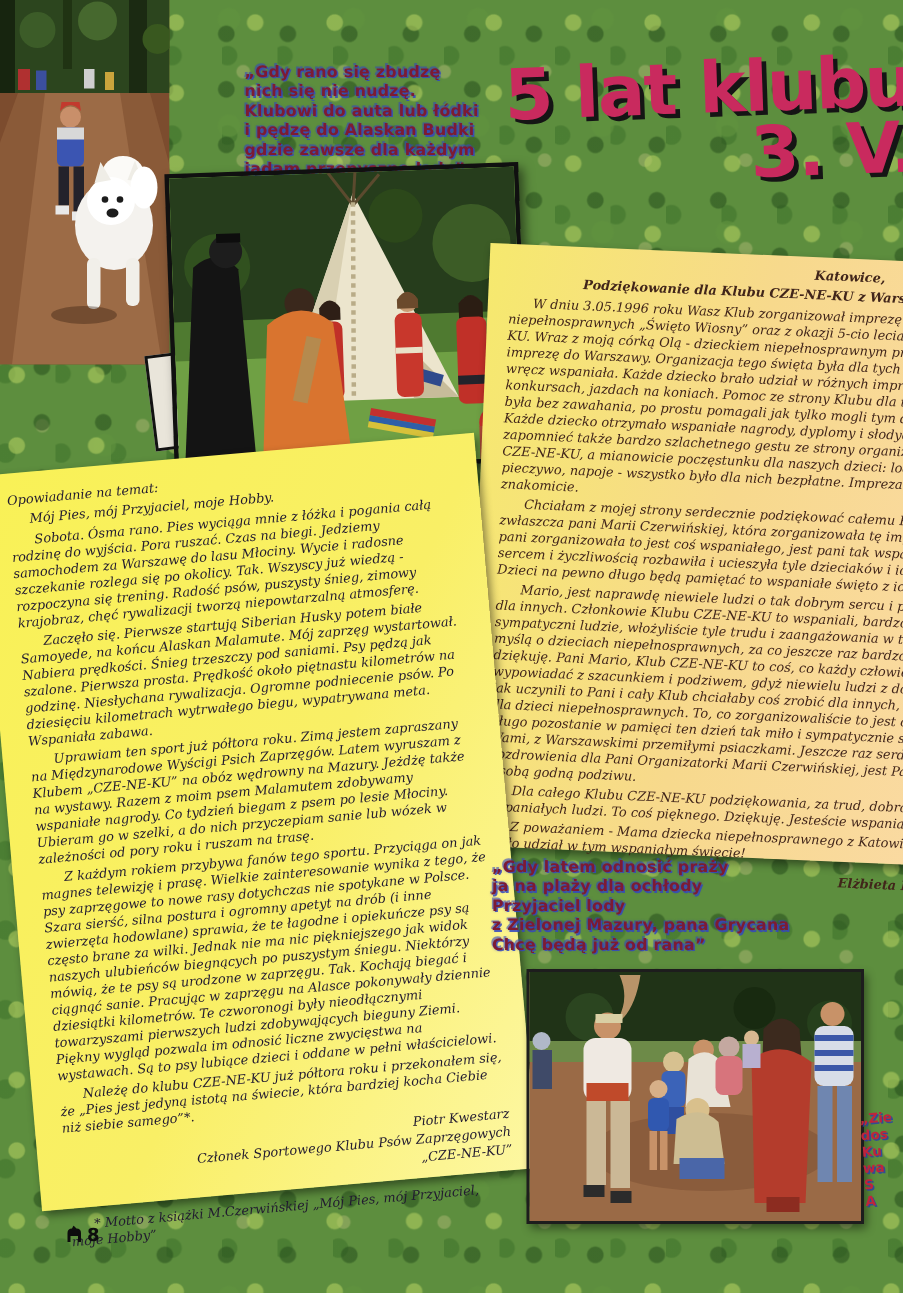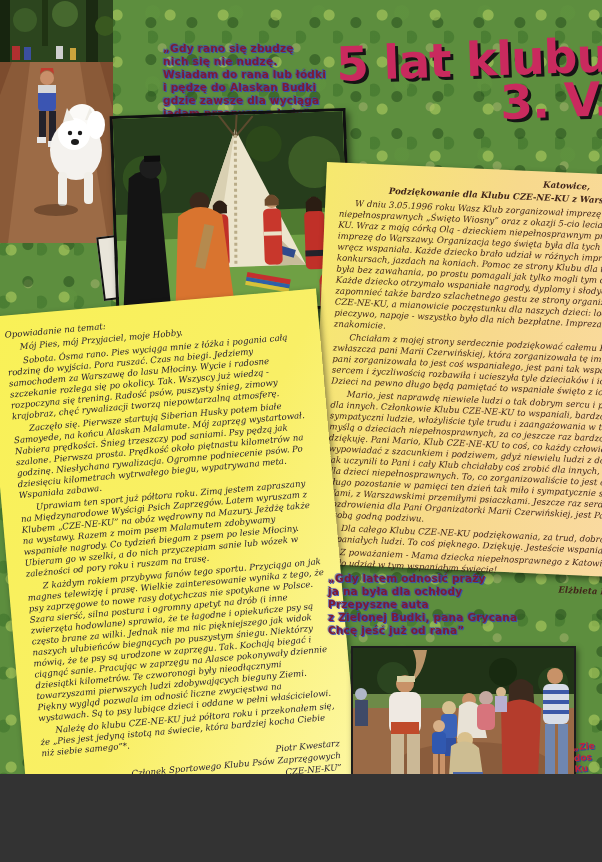--- a/index.html
+++ b/index.html
@@ -1,16 +1,16 @@
 <!DOCTYPE html>
 <html><head>
 <meta charset="utf-8">
 <style>
   html,body{margin:0;padding:0;background:#333;}
-  #page{position:relative;width:602px;height:774px;overflow:hidden;
+  #page{position:relative;width:602px;height:862px;overflow:hidden;
     font-family:"DejaVu Sans",sans-serif;
     background-color:#5d8e3e;
     background-image:
       radial-gradient(circle at 21% 32%, rgba(176,205,95,.60) 0 5px, transparent 6px),
       radial-gradient(circle at 68% 61%, rgba(38,78,28,.55) 0 5px, transparent 6px),
       radial-gradient(circle at 42% 81%, rgba(222,209,148,.30) 0 4px, transparent 5px),
       radial-gradient(circle at 84% 18%, rgba(96,146,62,.65) 0 7px, transparent 8px),
       radial-gradient(circle at 10% 70%, rgba(58,110,40,.5) 0 6px, transparent 7px);
     background-size:53px 47px,41px 37px,67px 59px,83px 71px,37px 53px;}
   .abs{position:absolute;}
@@ -97,23 +97,23 @@
     <ellipse cx="75" cy="142" rx="4" ry="3" fill="#1c1c1c"></ellipse>
     <rect x="58" y="172" width="9" height="34" rx="4" fill="#f1efe9"></rect>
     <rect x="84" y="172" width="9" height="32" rx="4" fill="#f1efe9"></rect>
     <ellipse cx="96" cy="125" rx="9" ry="14" fill="#ffffff"></ellipse>
     <ellipse cx="56" cy="210" rx="22" ry="6" fill="rgba(40,20,10,.35)"></ellipse>
   </svg>
 
   <div class="abs quote" style="left:163px;top:42px;width:178px;">
     <div>„Gdy rano się zbudzę</div>
     <div>nich się nie nudzę.</div>
-    <div>Wsiadam do rana lub łódki</div>
+    <div>Klubowi do auta lub łódki</div>
     <div>i pędzę do Alaskan Budki</div>
-    <div>gdzie zawsze dla wyciąga</div>
+    <div>gdzie zawsze dla każdym</div>
     <div>jadam przepyszne lody”</div>
   </div>
 
   <div id="title" class="abs">
     <div class="l1">5 lat klubu</div>
     <div class="l2">3. V.</div>
   </div>
 
   <div class="abs" style="left:100px;top:236px;width:16px;height:60px;background:#e9e5da;border:2px solid #121212;transform:rotate(-7deg);"></div>
 
@@ -188,24 +188,24 @@
     <div class="sig">
       <div>Piotr Kwestarz</div>
       <div>Członek Sportowego Klubu Psów Zaprzęgowych</div>
       <div>„CZE-NE-KU”</div>
     </div>
     <p id="article-footnote">* Motto z książki M.Czerwińskiej „Mój Pies, mój Przyjaciel, moje Hobby”</p>
   </div>
 
   <div class="abs quote" style="left:328px;top:572px;width:215px;">
     <div>„Gdy latem odnosić praży</div>
-    <div>ja na była dla ochłody</div>
-    <div>Przepyszne auta</div>
-    <div>z Zielonej Budki, pana Grycana</div>
-    <div>Chcę jeść już od rana”</div>
+    <div>ja na plaży dla ochłody</div>
+    <div>Przyjaciel lody</div>
+    <div>z Zielonej Mazury, pana Grycana</div>
+    <div>Chcę będą już od rana”</div>
   </div>
 
   <svg class="abs photo frame-thin" style="left:351px;top:646px;box-shadow:2px 3px 6px rgba(0,0,0,.45);" width="221" height="166" viewBox="0 0 221 166">
     <rect width="221" height="166" fill="#9a6a46"></rect>
     <rect width="221" height="52" fill="#203317"></rect>
     <circle cx="40" cy="30" r="16" fill="#2b4520"></circle>
     <circle cx="150" cy="24" r="14" fill="#182a10"></circle>
     <circle cx="200" cy="34" r="15" fill="#26401c"></circle>
     <rect x="0" y="46" width="221" height="14" fill="#6d8a48"></rect>
     <path d="M60 2 q8 18 -4 34 q14 -8 18 -34 z" fill="#b99469"></path>

